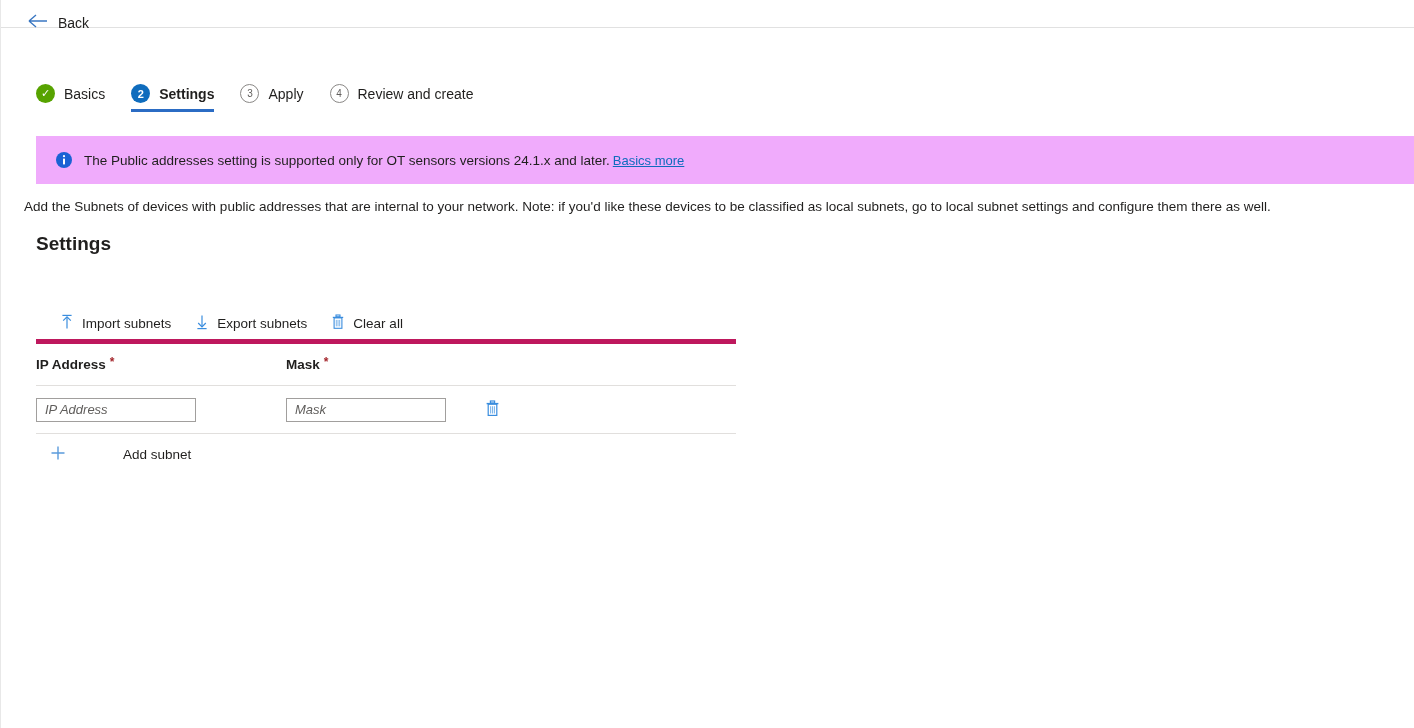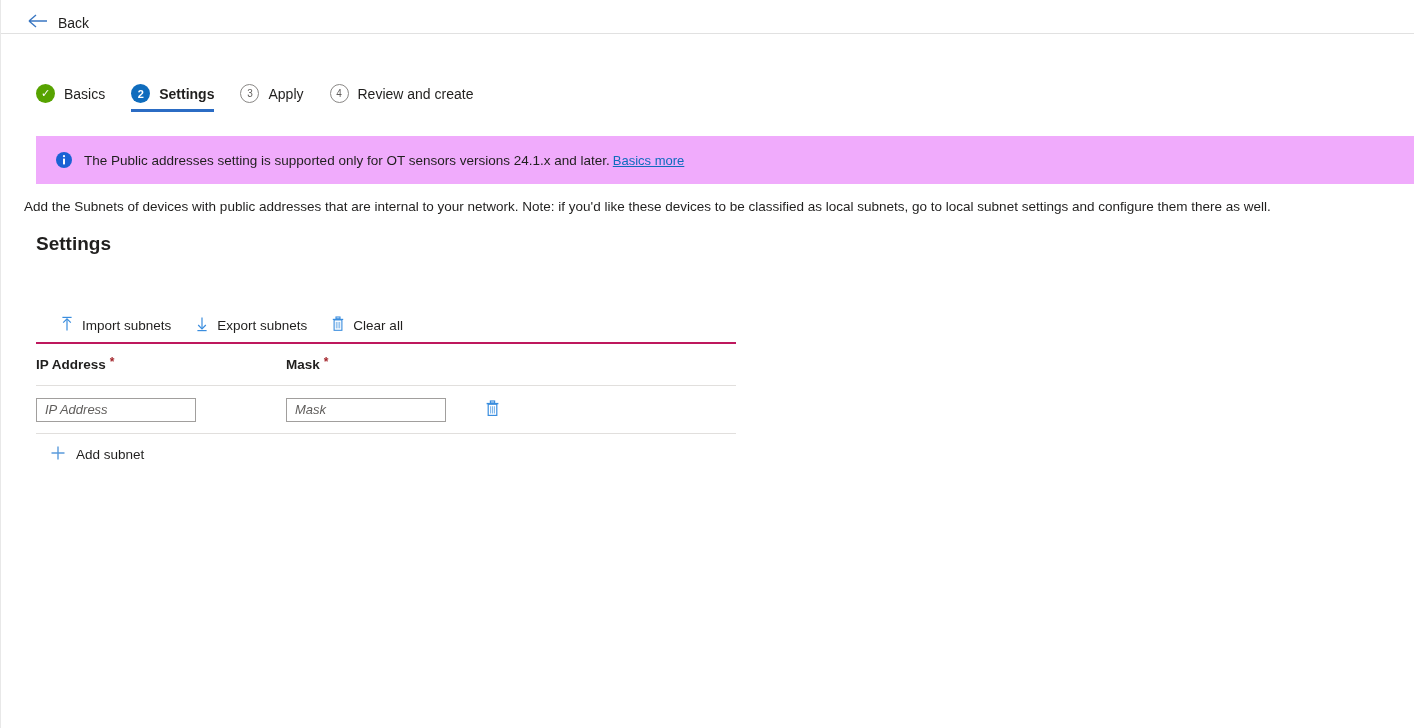--- a/index.html
+++ b/index.html
@@ -21,21 +21,21 @@
     position: absolute;
     left: 0; top: 0;
     width: 1px; height: 728px;
     background: #e8e8e8;
   }
 
   
   .header {
     position: absolute;
     left: 1px; top: 0;
-    width: 1413px; height: 34px;
+    width: 1413px; height: 28px;
     border-bottom: 1px solid #e1e1e1;
     background: #ffffff;
   }
   .back-button {
     position: absolute;
     left: 27px; top: 14px;
     display: flex;
     align-items: center;
     gap: 10px;
     cursor: pointer;
@@ -156,21 +156,21 @@
   .table-block {
     position: absolute;
     left: 36px; top: 308px;
     width: 700px;
   }
   .toolbar {
     display: flex;
     align-items: center;
     height: 36px;
     padding-left: 24px;
-    border-bottom: 2px solid #be185d;
+    border-bottom: 5px solid #be185d;
     gap: 0;
   }
   .tool-btn {
     display: flex;
     align-items: center;
     gap: 8px;
     background: none;
     border: none;
     padding: 4px 10px 4px 0;
     margin-right: 14px;
@@ -248,20 +248,21 @@
     align-items: center;
     gap: 10px;
     height: 40px;
     padding-left: 14px;
     cursor: pointer;
     width: max-content;
   }
   .add-label {
     font-size: 13.5px;
     color: #201f1e;
+    margin-left: 47px;
   }
 </style>
 </head>
 <body>
 
 <div class="left-rail"></div>
 
 <div class="header">
   <button class="back-button">
     <span class="back-arrow">

